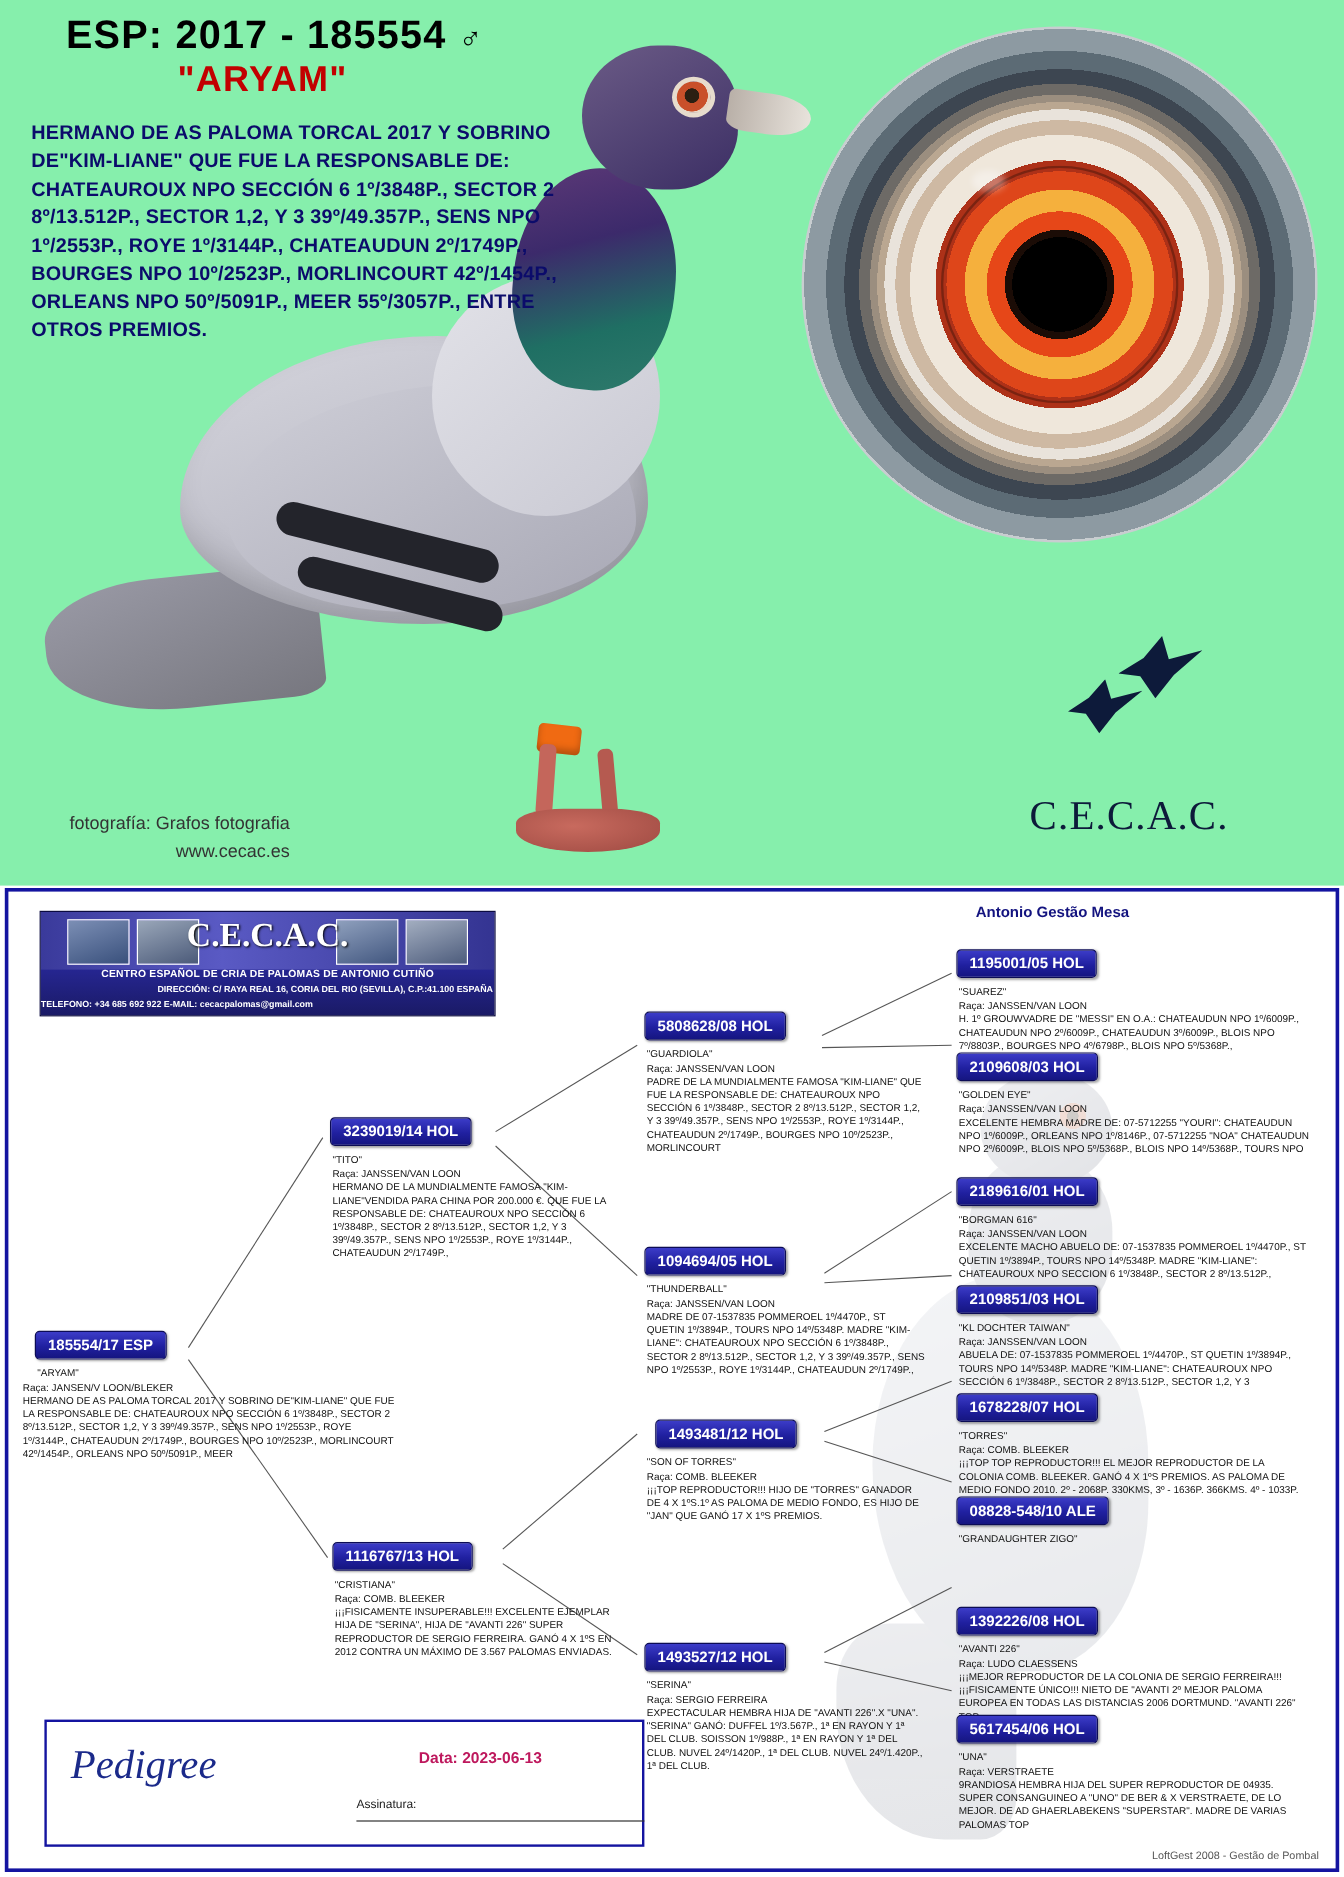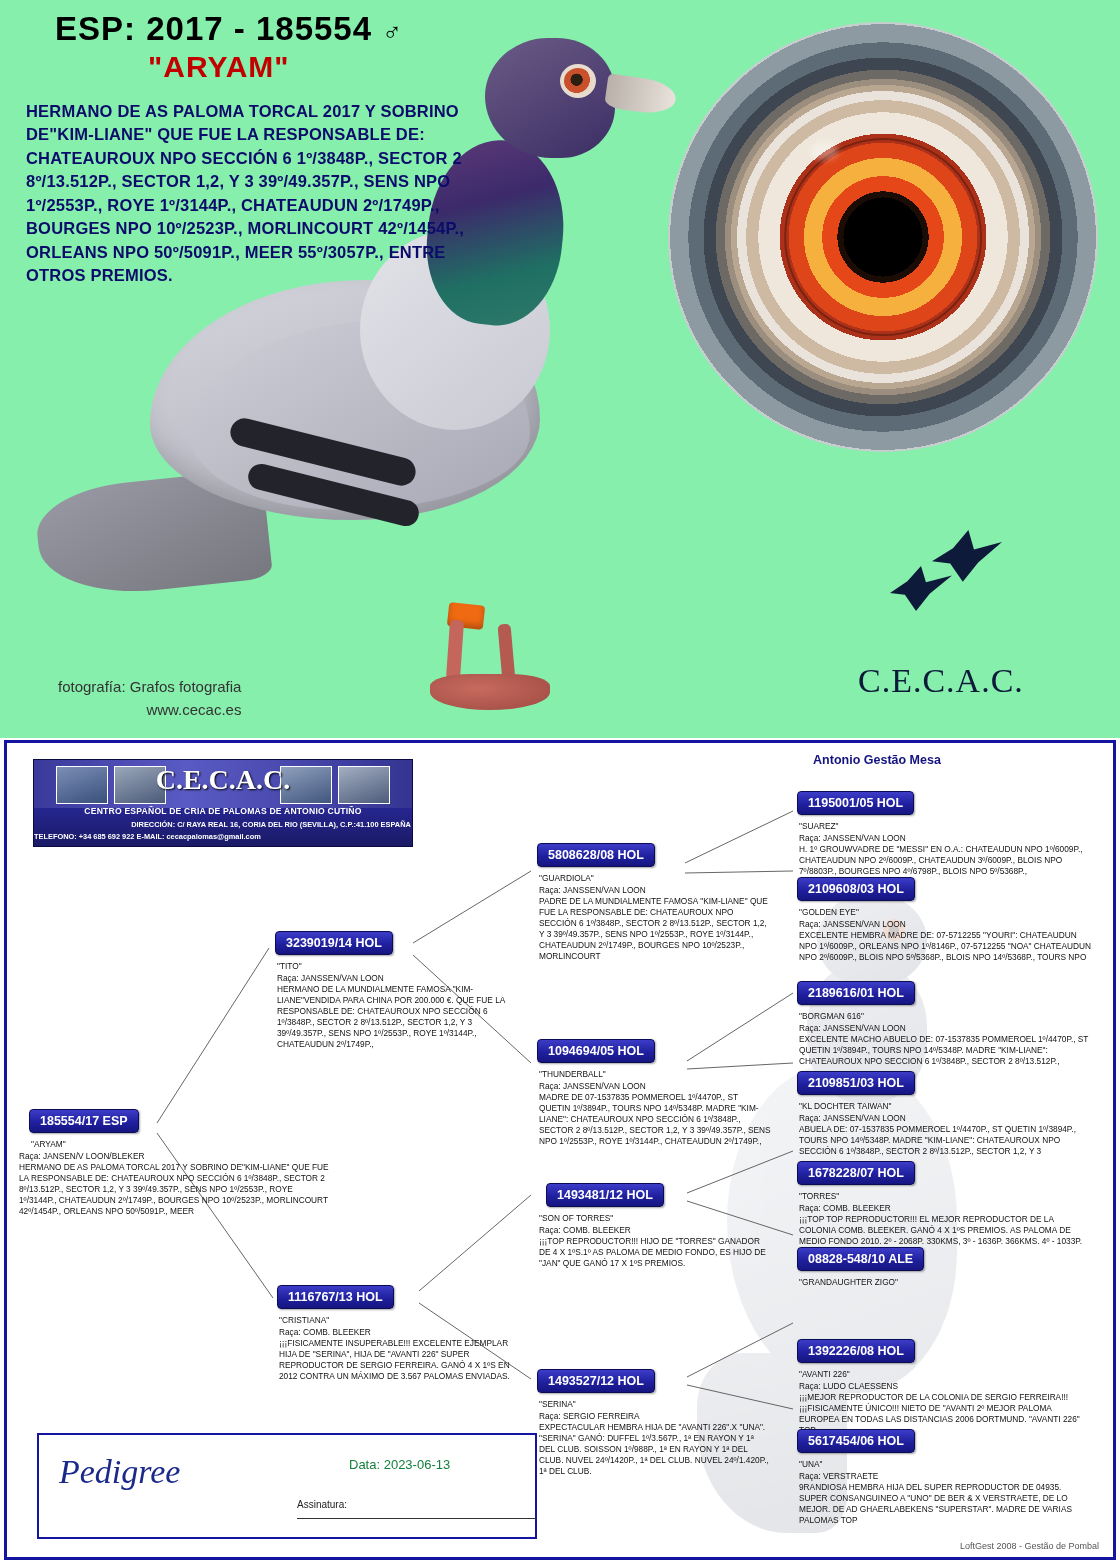--- a/index.html
+++ b/index.html
@@ -275,21 +275,21 @@
     position:absolute; left:30px; top:690px; width:500px; height:106px;
     border:2px solid #1414a0; background:#fff;
   }
   #pedigree-word {
     position:absolute; left:20px; top:18px;
     font-family:"Liberation Serif", serif; font-style:italic;
     font-size:34px; color:#1b2a8a;
   }
   #data-label {
     position:absolute; left:310px; top:22px;
-    font-size:13px; font-weight:normal; color:#15803d;
+    font-size:13px; font-weight:bold; color:#be185d;
   }
   #assinatura {
     position:absolute; left:222px; top:64px;
     font-size:10px; color:#222;margin-left:36px;
   }
   #assinatura .rule { display:inline-block; width:240px; border-bottom:1px solid #333; }
 </style>
 </head>
 <body>
 

